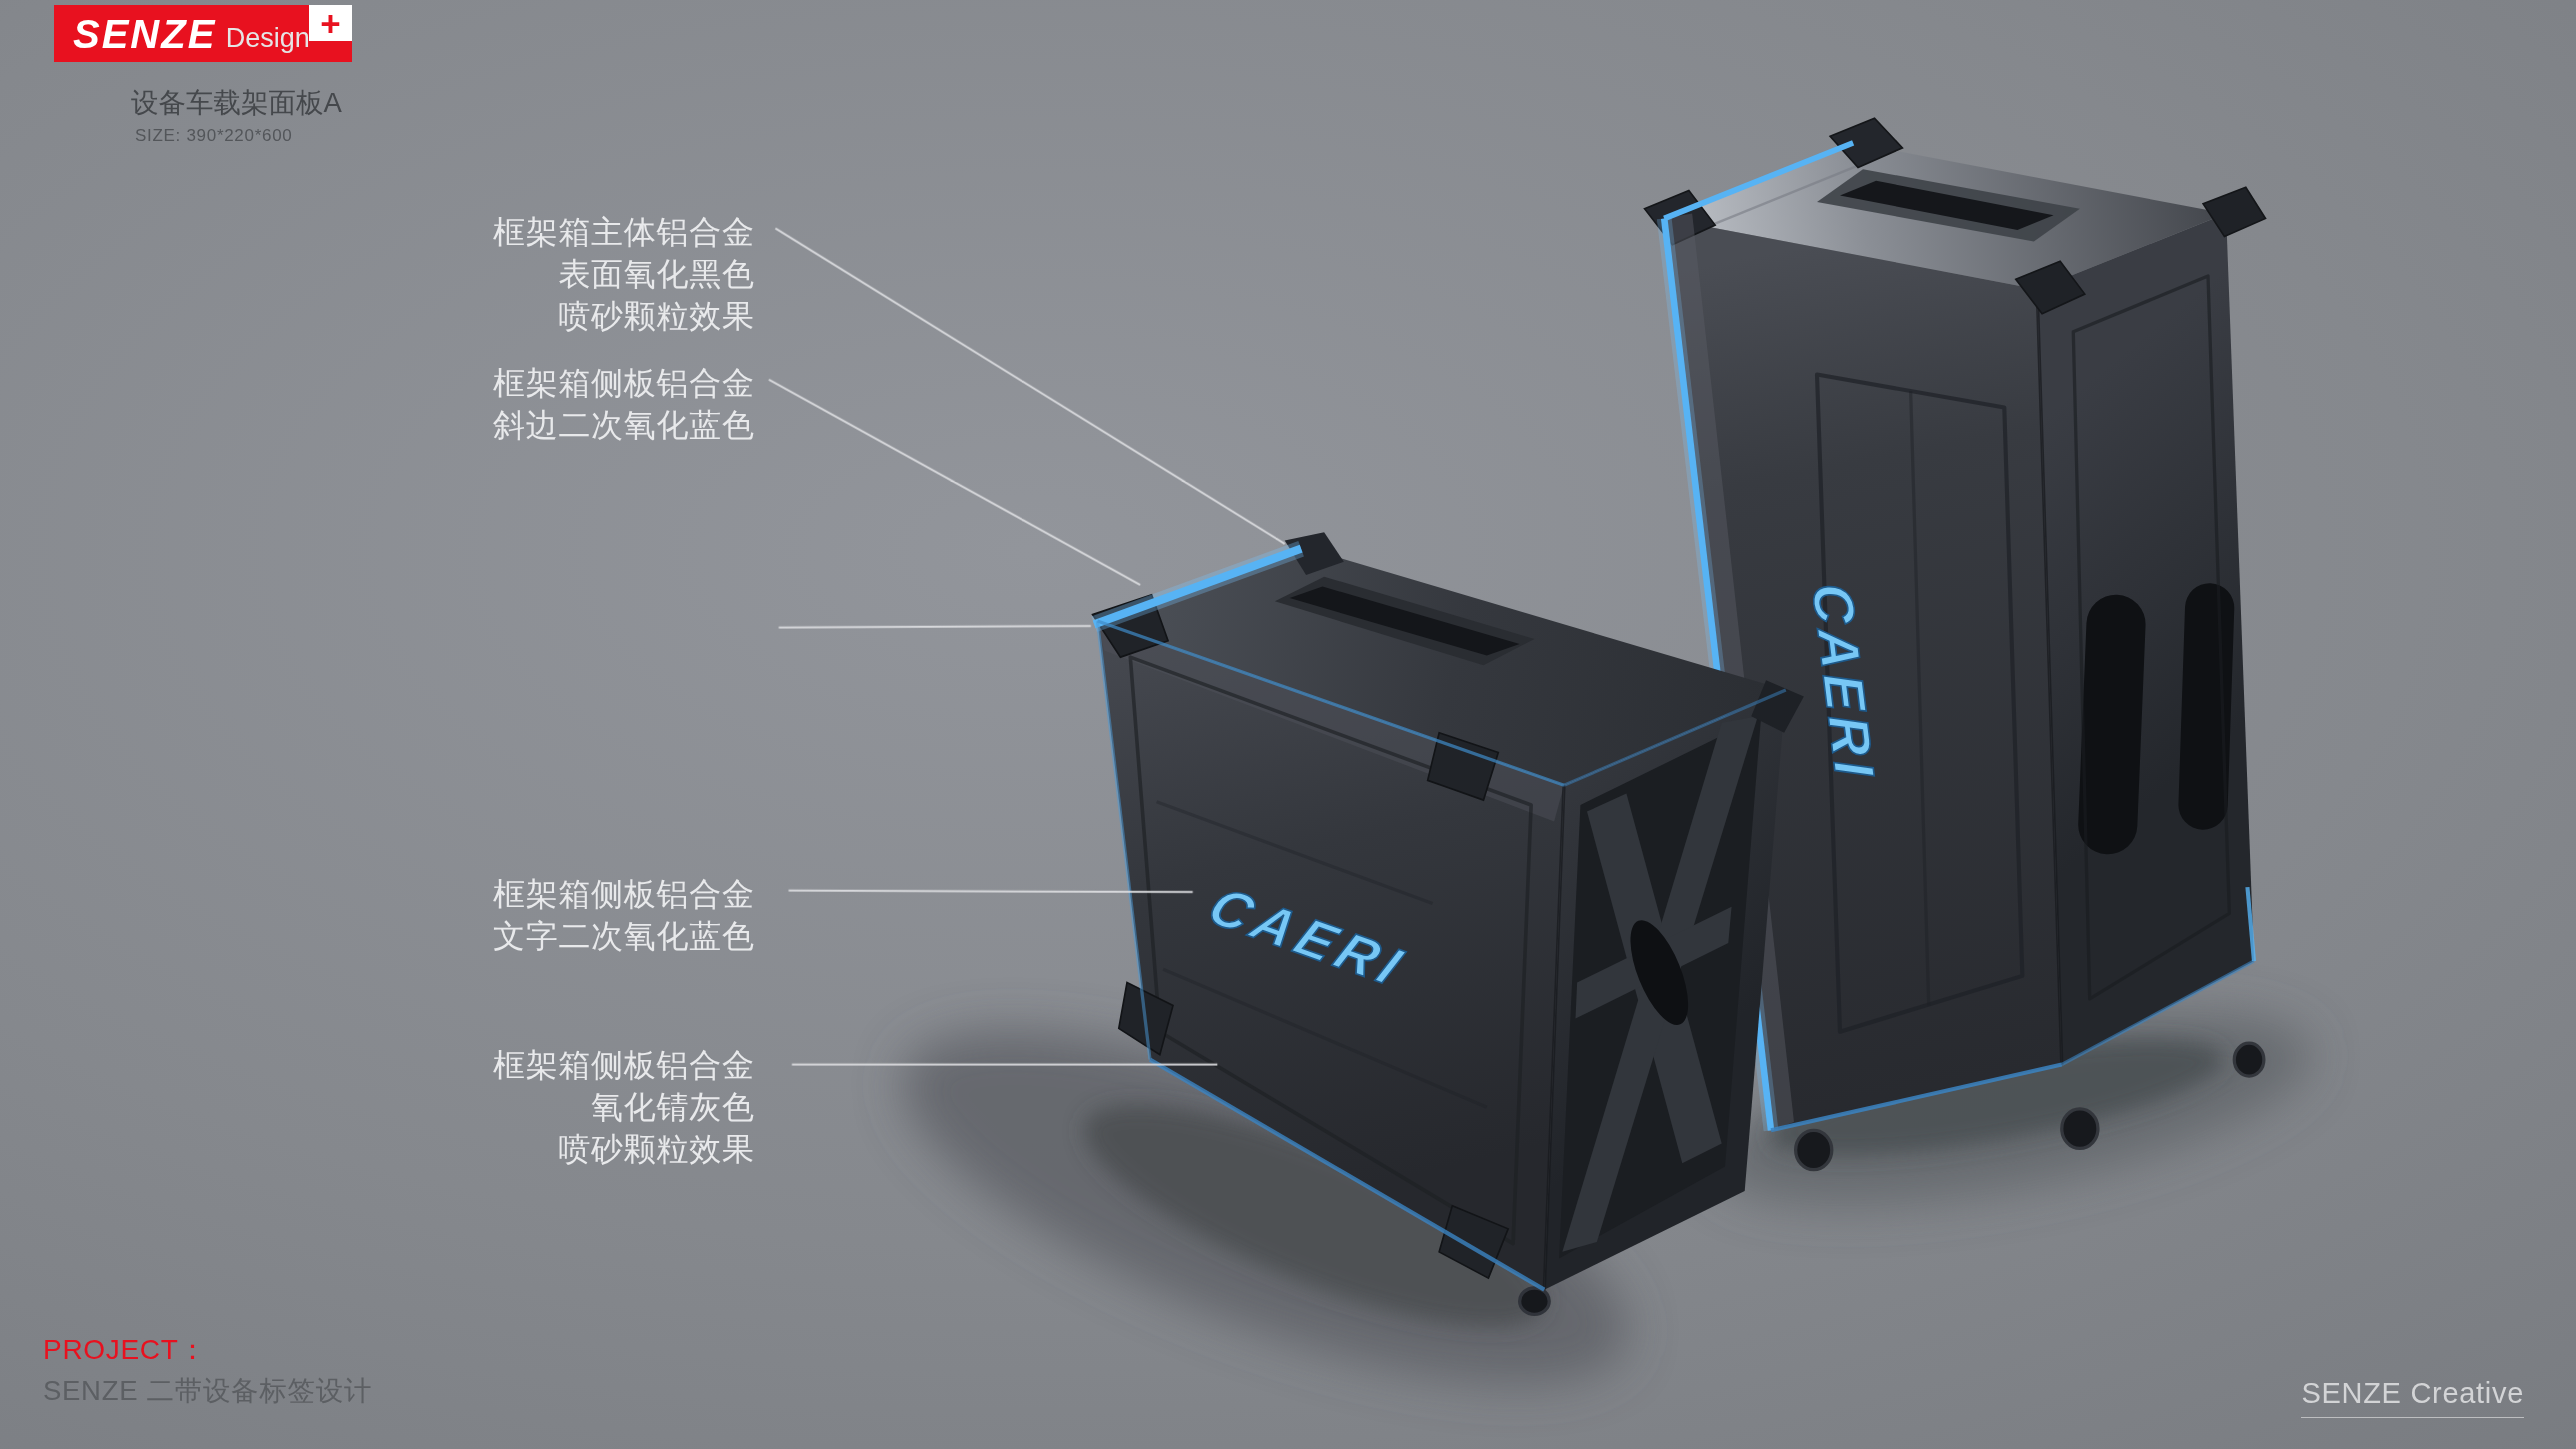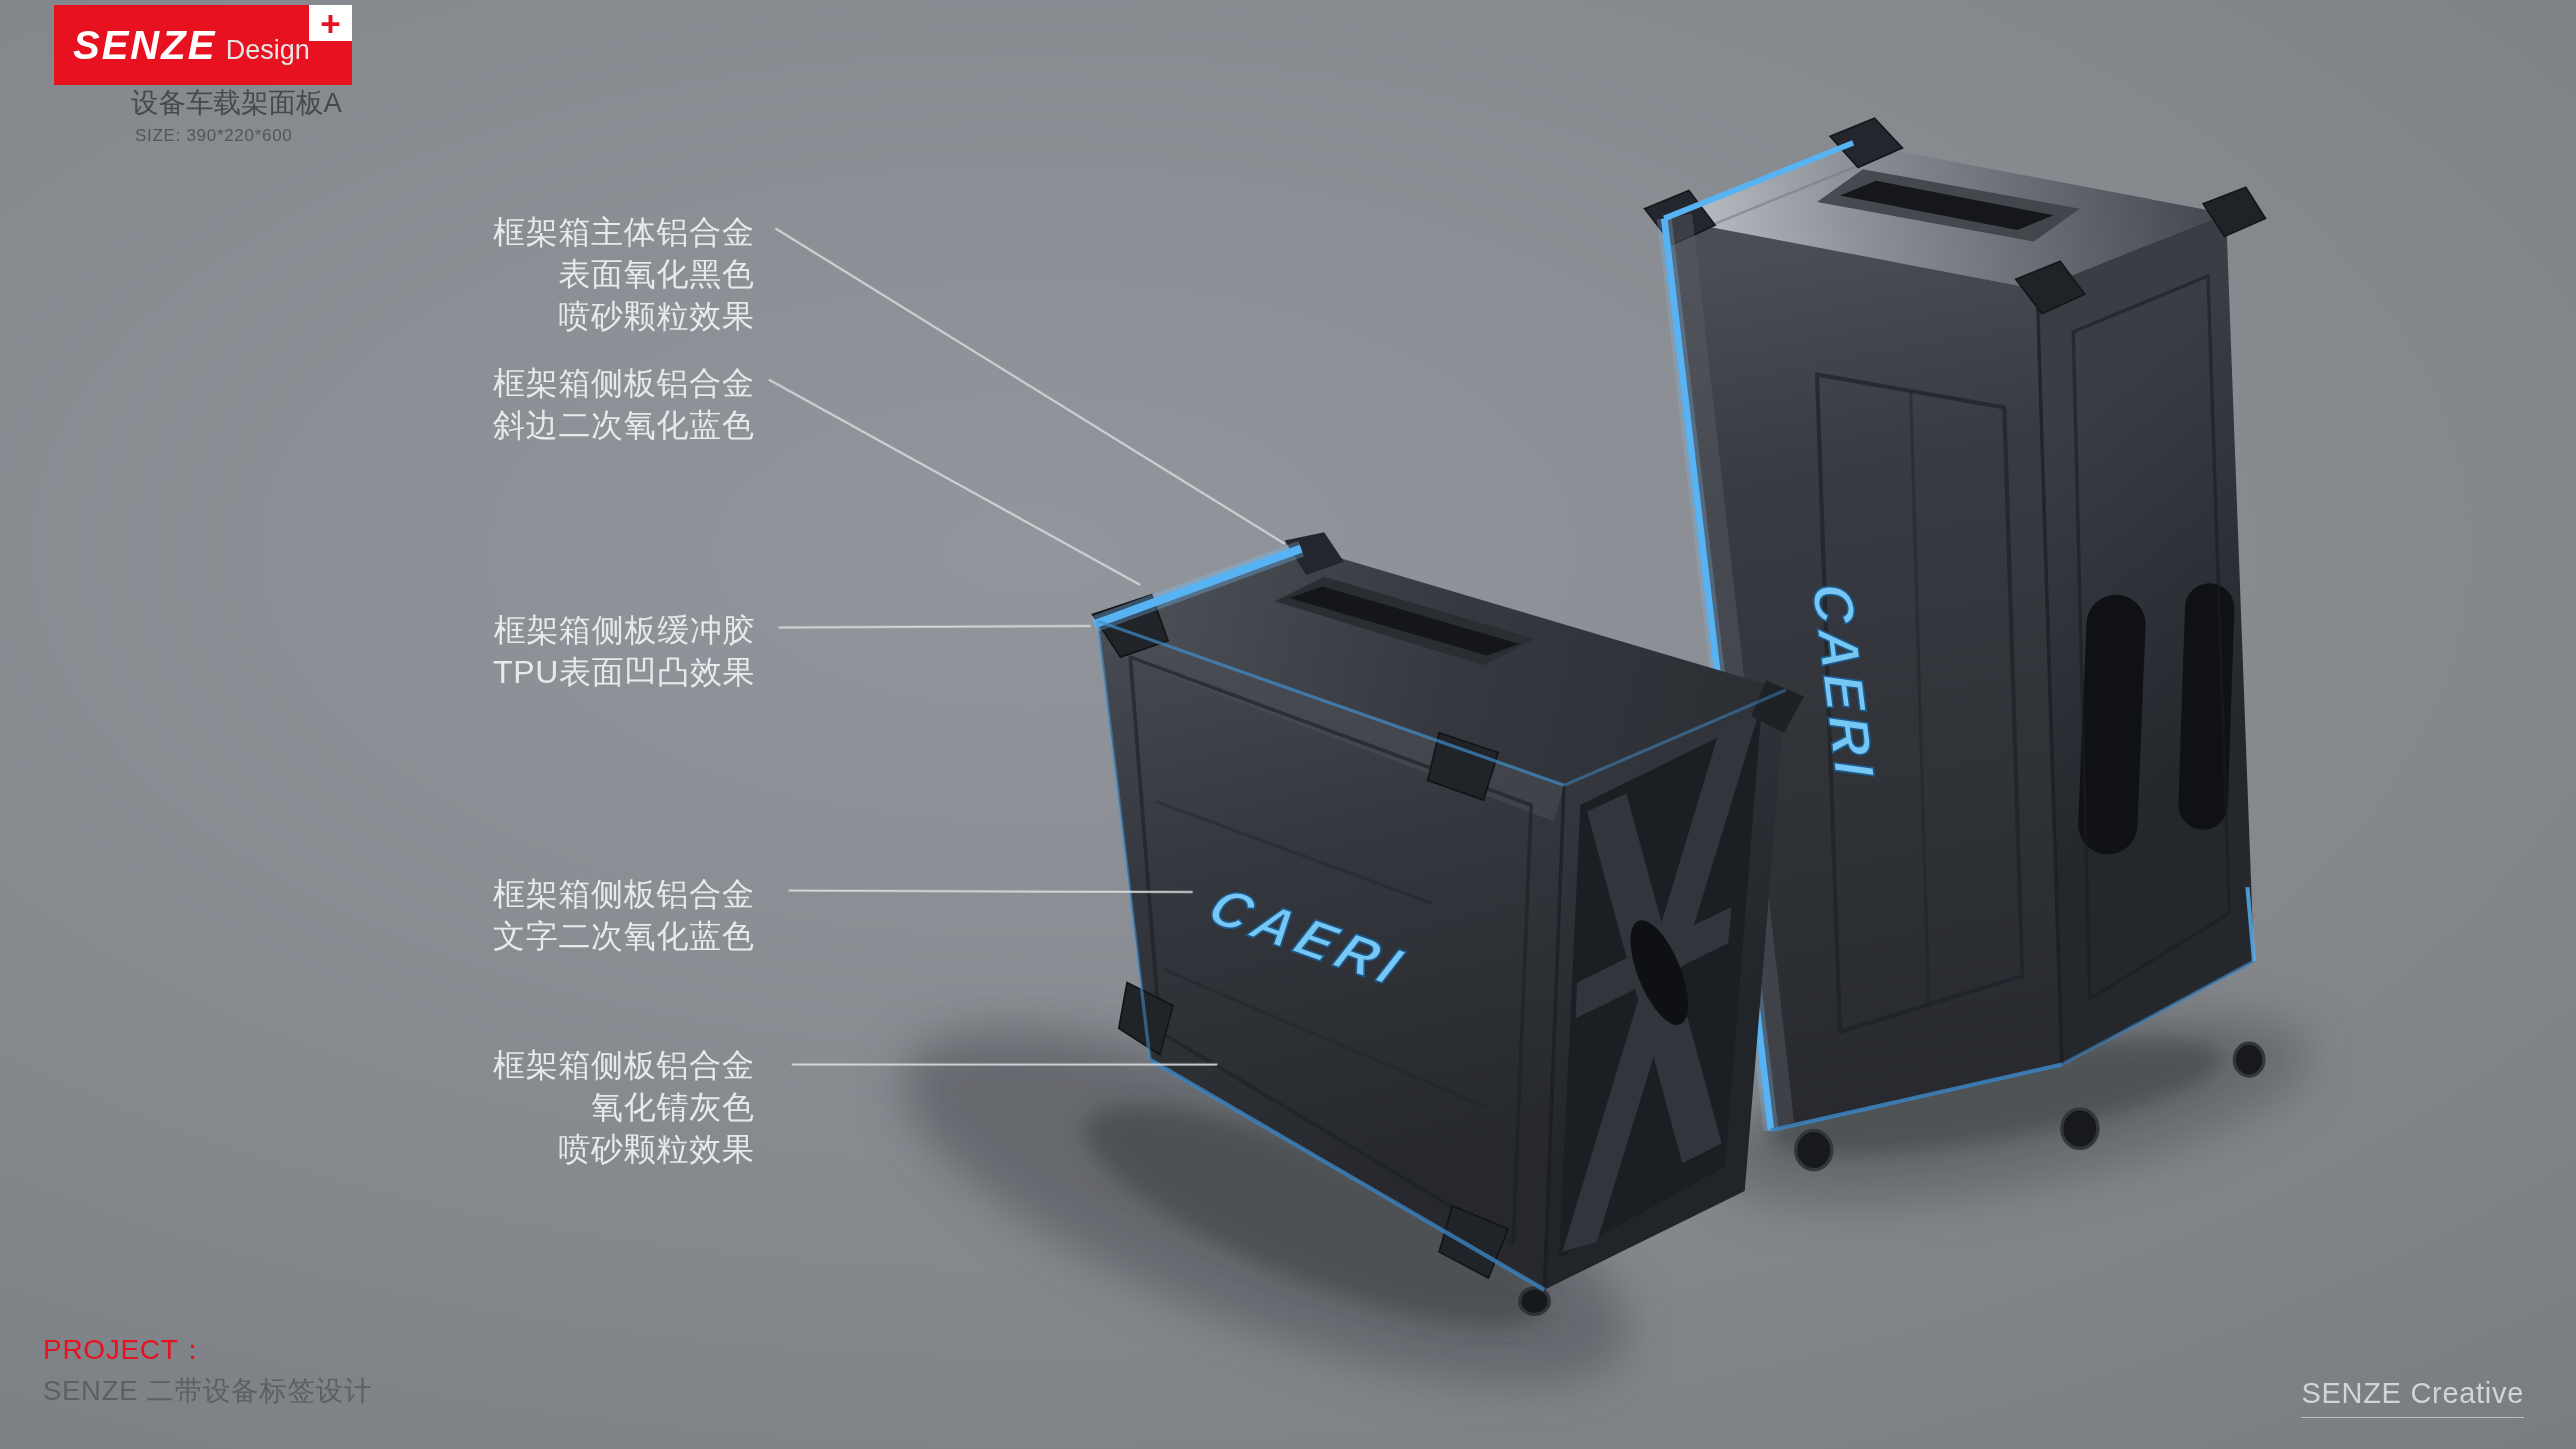--- a/index.html
+++ b/index.html
@@ -9,21 +9,21 @@
   }
   html,body{margin:0;padding:0;width:2576px;height:1449px;overflow:hidden;}
   body{font-family:"Liberation Sans","DejaVu Sans",sans-serif;}
   #stage{
     position:relative;width:2576px;height:1449px;overflow:hidden;
     background:radial-gradient(135% 120% at 40% 38%, #92959b 0%, #85888d 40%, #75787d 78%, #6b6e73 100%);
   }
   #render-svg{position:absolute;left:0;top:0;width:2576px;height:1449px;display:block;}
 
   .logo-badge{
-    position:absolute;left:54px;top:5.4px;width:298px;height:80px;
+    position:absolute;left:54px;top:5.4px;width:298px;height:57px;
     background:var(--brand-red);display:flex;align-items:center;padding-left:19px;box-sizing:border-box;
   }
   .logo-senze{color:#ffffff;font-size:40px;font-weight:bold;font-style:italic;letter-spacing:2px;line-height:1;}
   .logo-design{color:#e5e5e5;font-size:27px;margin-left:9.4px;margin-top:9.4px;line-height:1;}
   .logo-plus-box{
     position:absolute;right:0;top:0;width:43px;height:36px;background:#ffffff;
     display:flex;align-items:center;justify-content:center;
     color:var(--brand-red);font-size:35px;font-weight:bold;line-height:1;
   }
   .title-block{position:absolute;left:131px;top:86px;color:#45484c;font-size:27.5px;line-height:1.2;}
@@ -204,24 +204,20 @@
 
   <div class="annotation" style="left:493px;top:211px">
     <div>框架箱主体铝合金</div>
     <div>表面氧化黑色</div>
     <div>喷砂颗粒效果</div>
   </div>
   <div class="annotation" style="left:493px;top:362px">
     <div>框架箱侧板铝合金</div>
     <div>斜边二次氧化蓝色</div>
   </div>
-  <div class="annotation" style="left:493px;top:609px">
-    <div>框架箱侧板缓冲胶</div>
-    <div>TPU表面凹凸效果</div>
-  </div>
   <div class="annotation" style="left:493px;top:873px">
     <div>框架箱侧板铝合金</div>
     <div>文字二次氧化蓝色</div>
   </div>
   <div class="annotation" style="left:493px;top:1044px">
     <div>框架箱侧板铝合金</div>
     <div>氧化锖灰色</div>
     <div>喷砂颗粒效果</div>
   </div>
 

